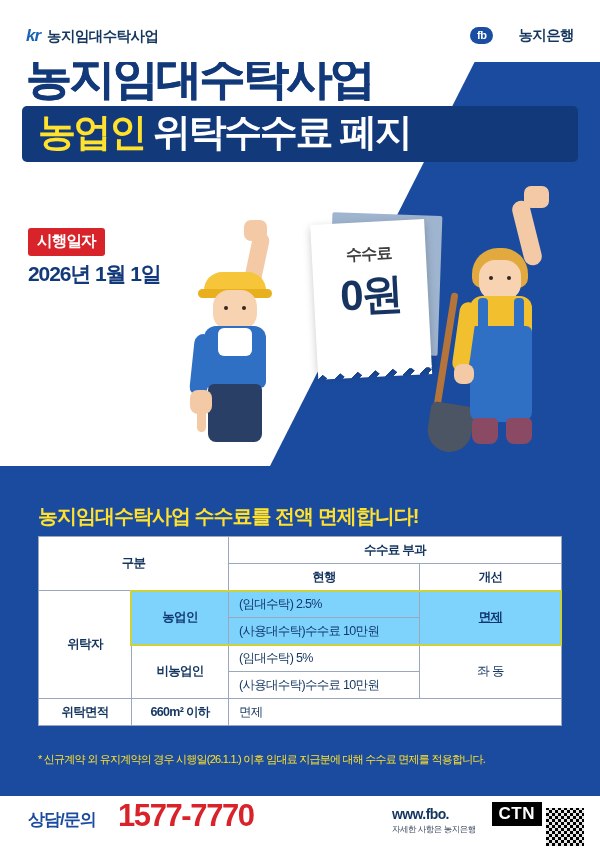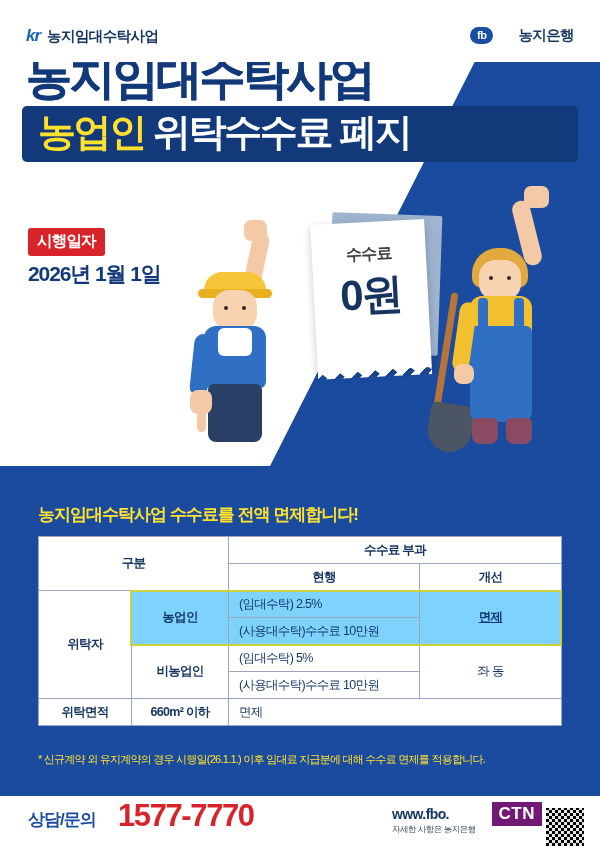--- a/index.html
+++ b/index.html
@@ -361,21 +361,21 @@
     background: #1b4b9e;
   }
   .lead1 {
     position: absolute; left: 38px; top: 480px;
     font-size: 15.5px; color: #ffffff; letter-spacing: -0.9px;
     z-index: 6;
   }
   .lead1 .y { color: #ffe12e; font-weight: bold; }
   .lead2 {
     position: absolute; left: 38px; top: 503px;
-    font-size: 17px; color: #ffe12e; font-weight: bold;
+    font-size: 20px; color: #ffe12e; font-weight: bold;
     letter-spacing: -1px; z-index: 6;
   }
 
   
   .tbl {
     position: absolute;
     left: 38px; top: 536px;
     width: 524px;
     border-collapse: collapse;
     background: #ffffff;
@@ -440,21 +440,21 @@
     position: absolute; left: 392px; top: 806px;
     font-size: 14px; font-weight: bold; color: #14355f;
     letter-spacing: -0.6px;
   }
   .web-sub {
     position: absolute; left: 392px; top: 824px;
     font-size: 8.5px; color: #3c4a60; letter-spacing: -0.5px;
   }
   .ctn {
     position: absolute; right: 58px; top: 802px;
-    background: #701a75; color: #ffffff;
+    background: #000000; color: #ffffff;
     font-size: 17px; font-weight: bold;
     padding: 2px 7px; letter-spacing: 0.5px;
   }
   .qr {
     position: absolute; right: 14px; top: 806px;
     width: 38px; height: 38px;
     background:
       repeating-linear-gradient(0deg, #1a1a1a 0 3px, #ffffff 3px 6px),
       repeating-linear-gradient(90deg, #1a1a1a 0 3px, #ffffff 3px 6px);
     background-blend-mode: difference;

